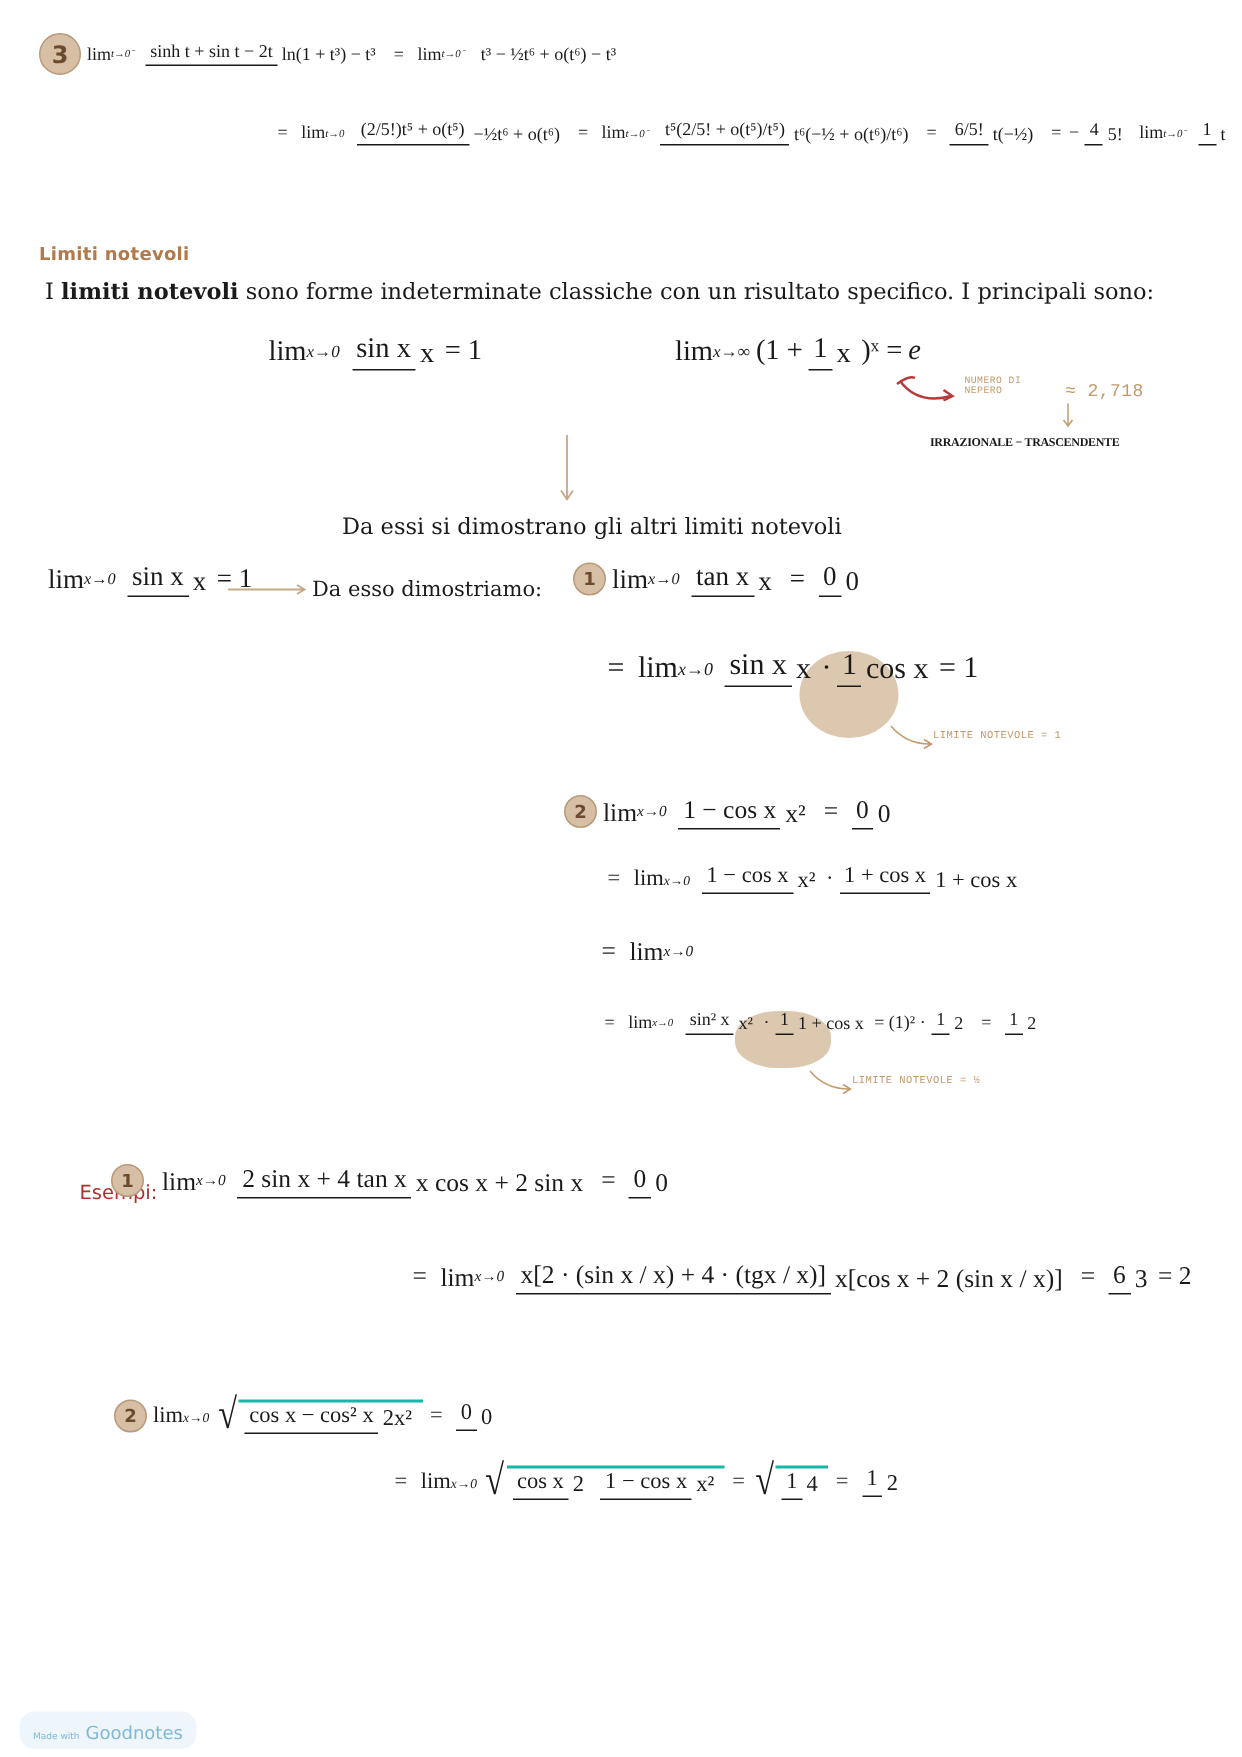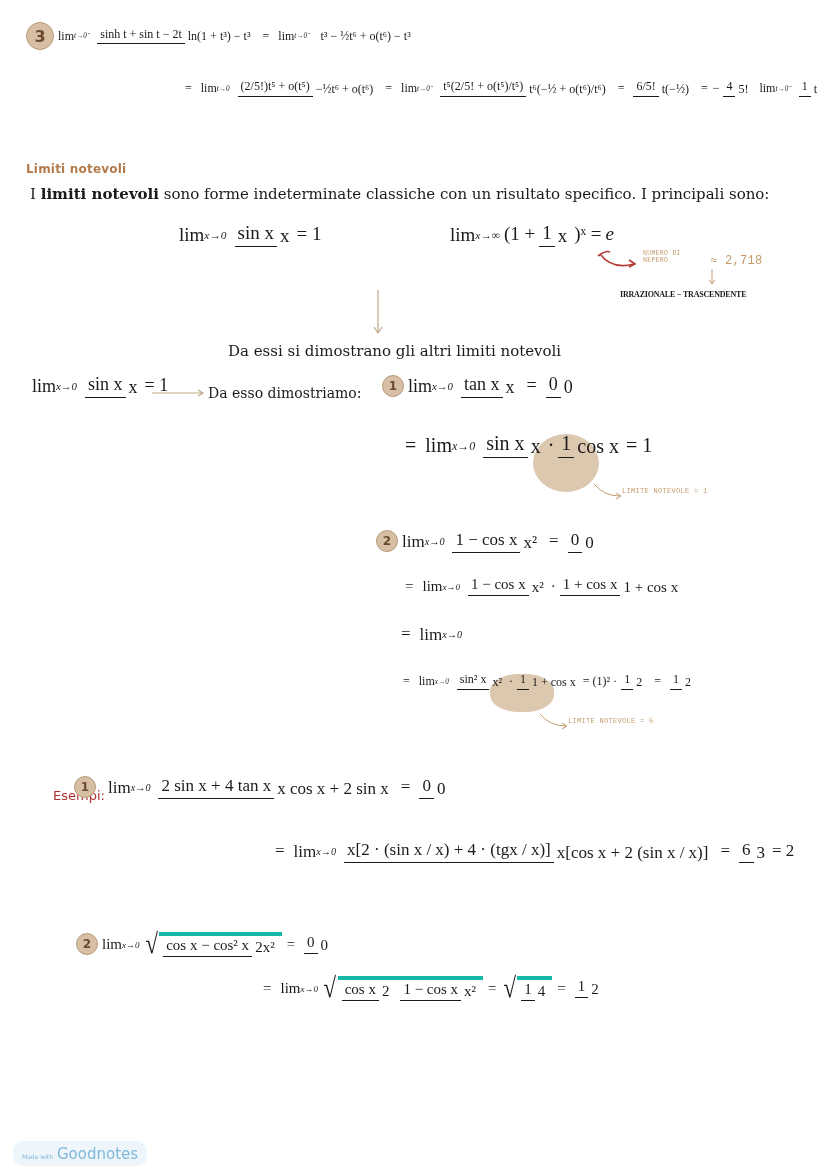--- a/index.html
+++ b/index.html
@@ -17,24 +17,24 @@
   .badge{display:inline-flex;align-items:center;justify-content:center;width:20px;height:20px;border-radius:50%;background:#d6bfa4;border:1px solid #b89a7b;color:#6b4a2e;font-family:"DejaVu Sans",sans-serif;font-size:12px;font-weight:bold;}
   .badge.big{width:26px;height:26px;font-size:16px;}
   .hand{font-family:Liberation Mono, monospace;color:#c49a6c;text-transform:uppercase;font-size:7px;line-height:1.05;letter-spacing:0.3px;}
   .handk{font-family:Liberation Serif, serif;color:#1a1a1a;font-size:8px;font-weight:bold;letter-spacing:-0.2px;}
   .heading{font-family:"DejaVu Sans",sans-serif;color:#b27a4a;font-size:12px;font-weight:bold;letter-spacing:0.2px;}
   .esempi{font-family:"DejaVu Sans",sans-serif;color:#b03030;font-size:13px;margin-left:31px;}
   .para{font-family:"DejaVu Serif",serif;font-size:15px;}
   .blob{position:absolute;background:#d8c1a6;border-radius:50%;opacity:0.9;}
   .sqrt{display:inline-flex;align-items:center;}
   .sqrt .rad{font-size:1.9em;line-height:1;transform:scaleX(0.8);}
-  .sqrt .body{border-top:4px solid #14b8a6;display:inline-flex;align-items:center;padding-top:1px;}
+  .sqrt .body{border-top:2px solid #14b8a6;display:inline-flex;align-items:center;padding-top:1px;}
   .gn{position:absolute;left:13px;top:1141px;padding:3px 9px;border-radius:10px;background:#eef6fb;font-family:"DejaVu Sans",sans-serif;color:#7fb8d8;}
   .gn .a{font-size:6px;margin-right:4px;}
-  .gn .b{font-size:15px;}
+  .gn .b{font-size:12px;}
 </style>
 </head>
 <body>
 
 <div class="abs m" style="left:26px;top:22px;font-size:12px;">
   <span class="badge big">3</span>
   <span class="lim">
       <span class="l">lim</span>
       <span class="s">t→0⁻</span>
     </span>

